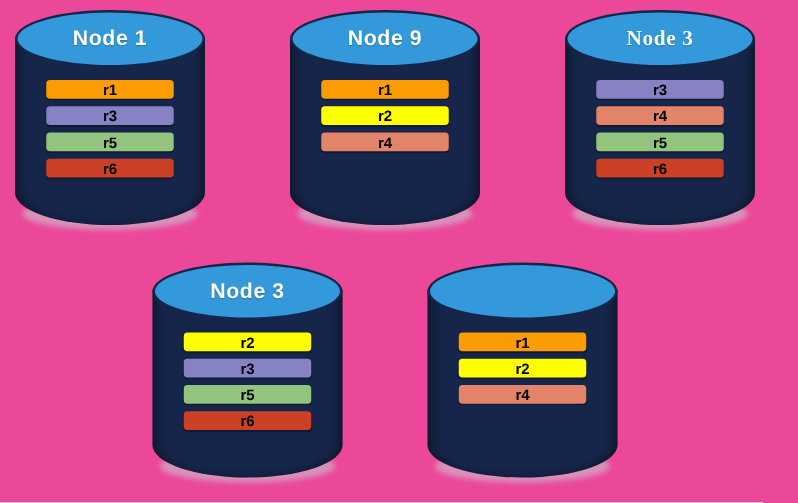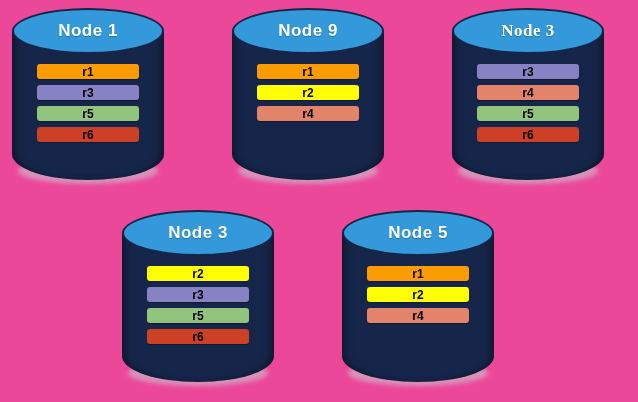--- a/index.html
+++ b/index.html
@@ -155,20 +155,19 @@
         <div class="shard" style="background: rgb(255, 255, 0); color: rgb(0, 0, 0);">r2</div>
         <div class="shard" style="background: rgb(135, 130, 195); color: rgb(0, 0, 0);">r3</div>
         <div class="shard" style="background: rgb(146, 196, 125); color: rgb(0, 0, 0);">r5</div>
         <div class="shard" style="background: rgb(204, 65, 37); color: rgb(0, 0, 0);">r6</div>
       </div>
     </div>
     <div class="node" style="left: 342px; top: 210px;">
       <div class="shadow"></div>
       <div class="body" style="background: rgb(22, 38, 74);"></div>
       <div class="lid" style="background: rgb(51, 153, 218);"></div>
-      <div class="title" style="color: rgb(255, 255, 255);">Node 5</div>
       <div class="shards">
         <div class="shard" style="background: rgb(251, 157, 2); color: rgb(0, 0, 0);">r1</div>
         <div class="shard" style="background: rgb(255, 255, 0); color: rgb(0, 0, 0);">r2</div>
         <div class="shard" style="background: rgb(226, 131, 106); color: rgb(0, 0, 0);">r4</div>
       </div>
     </div>
   </div>
 
 </body></html>

